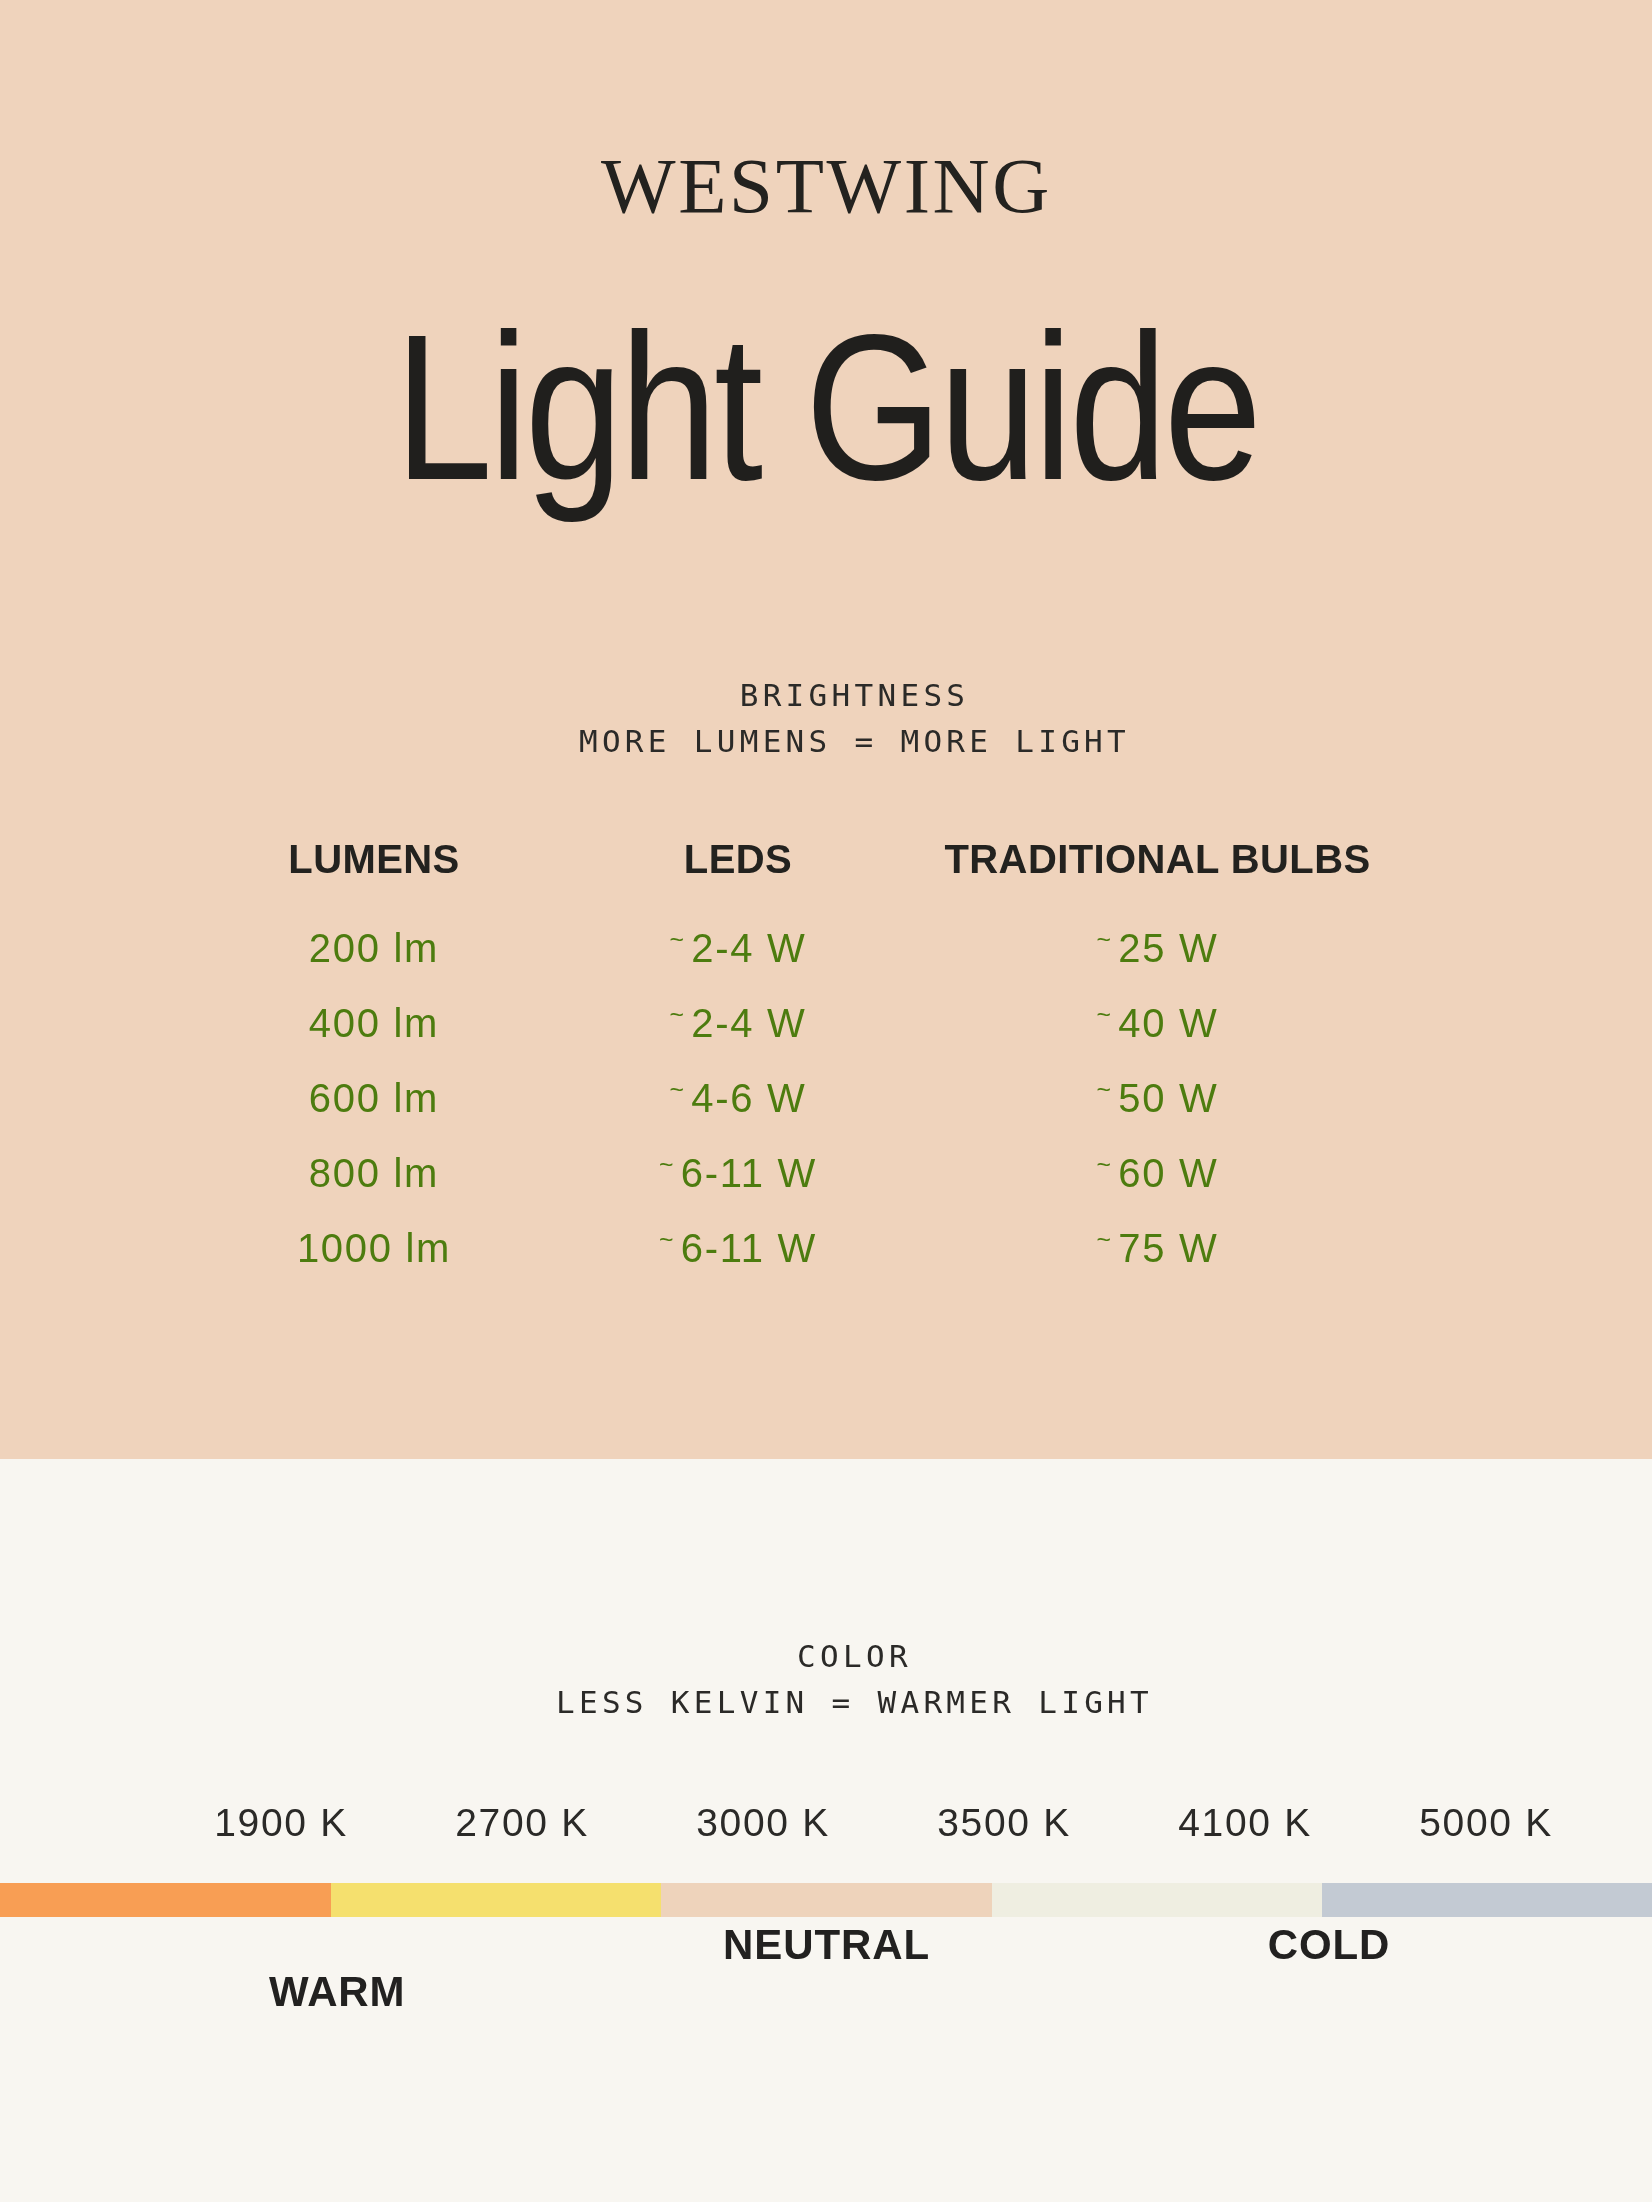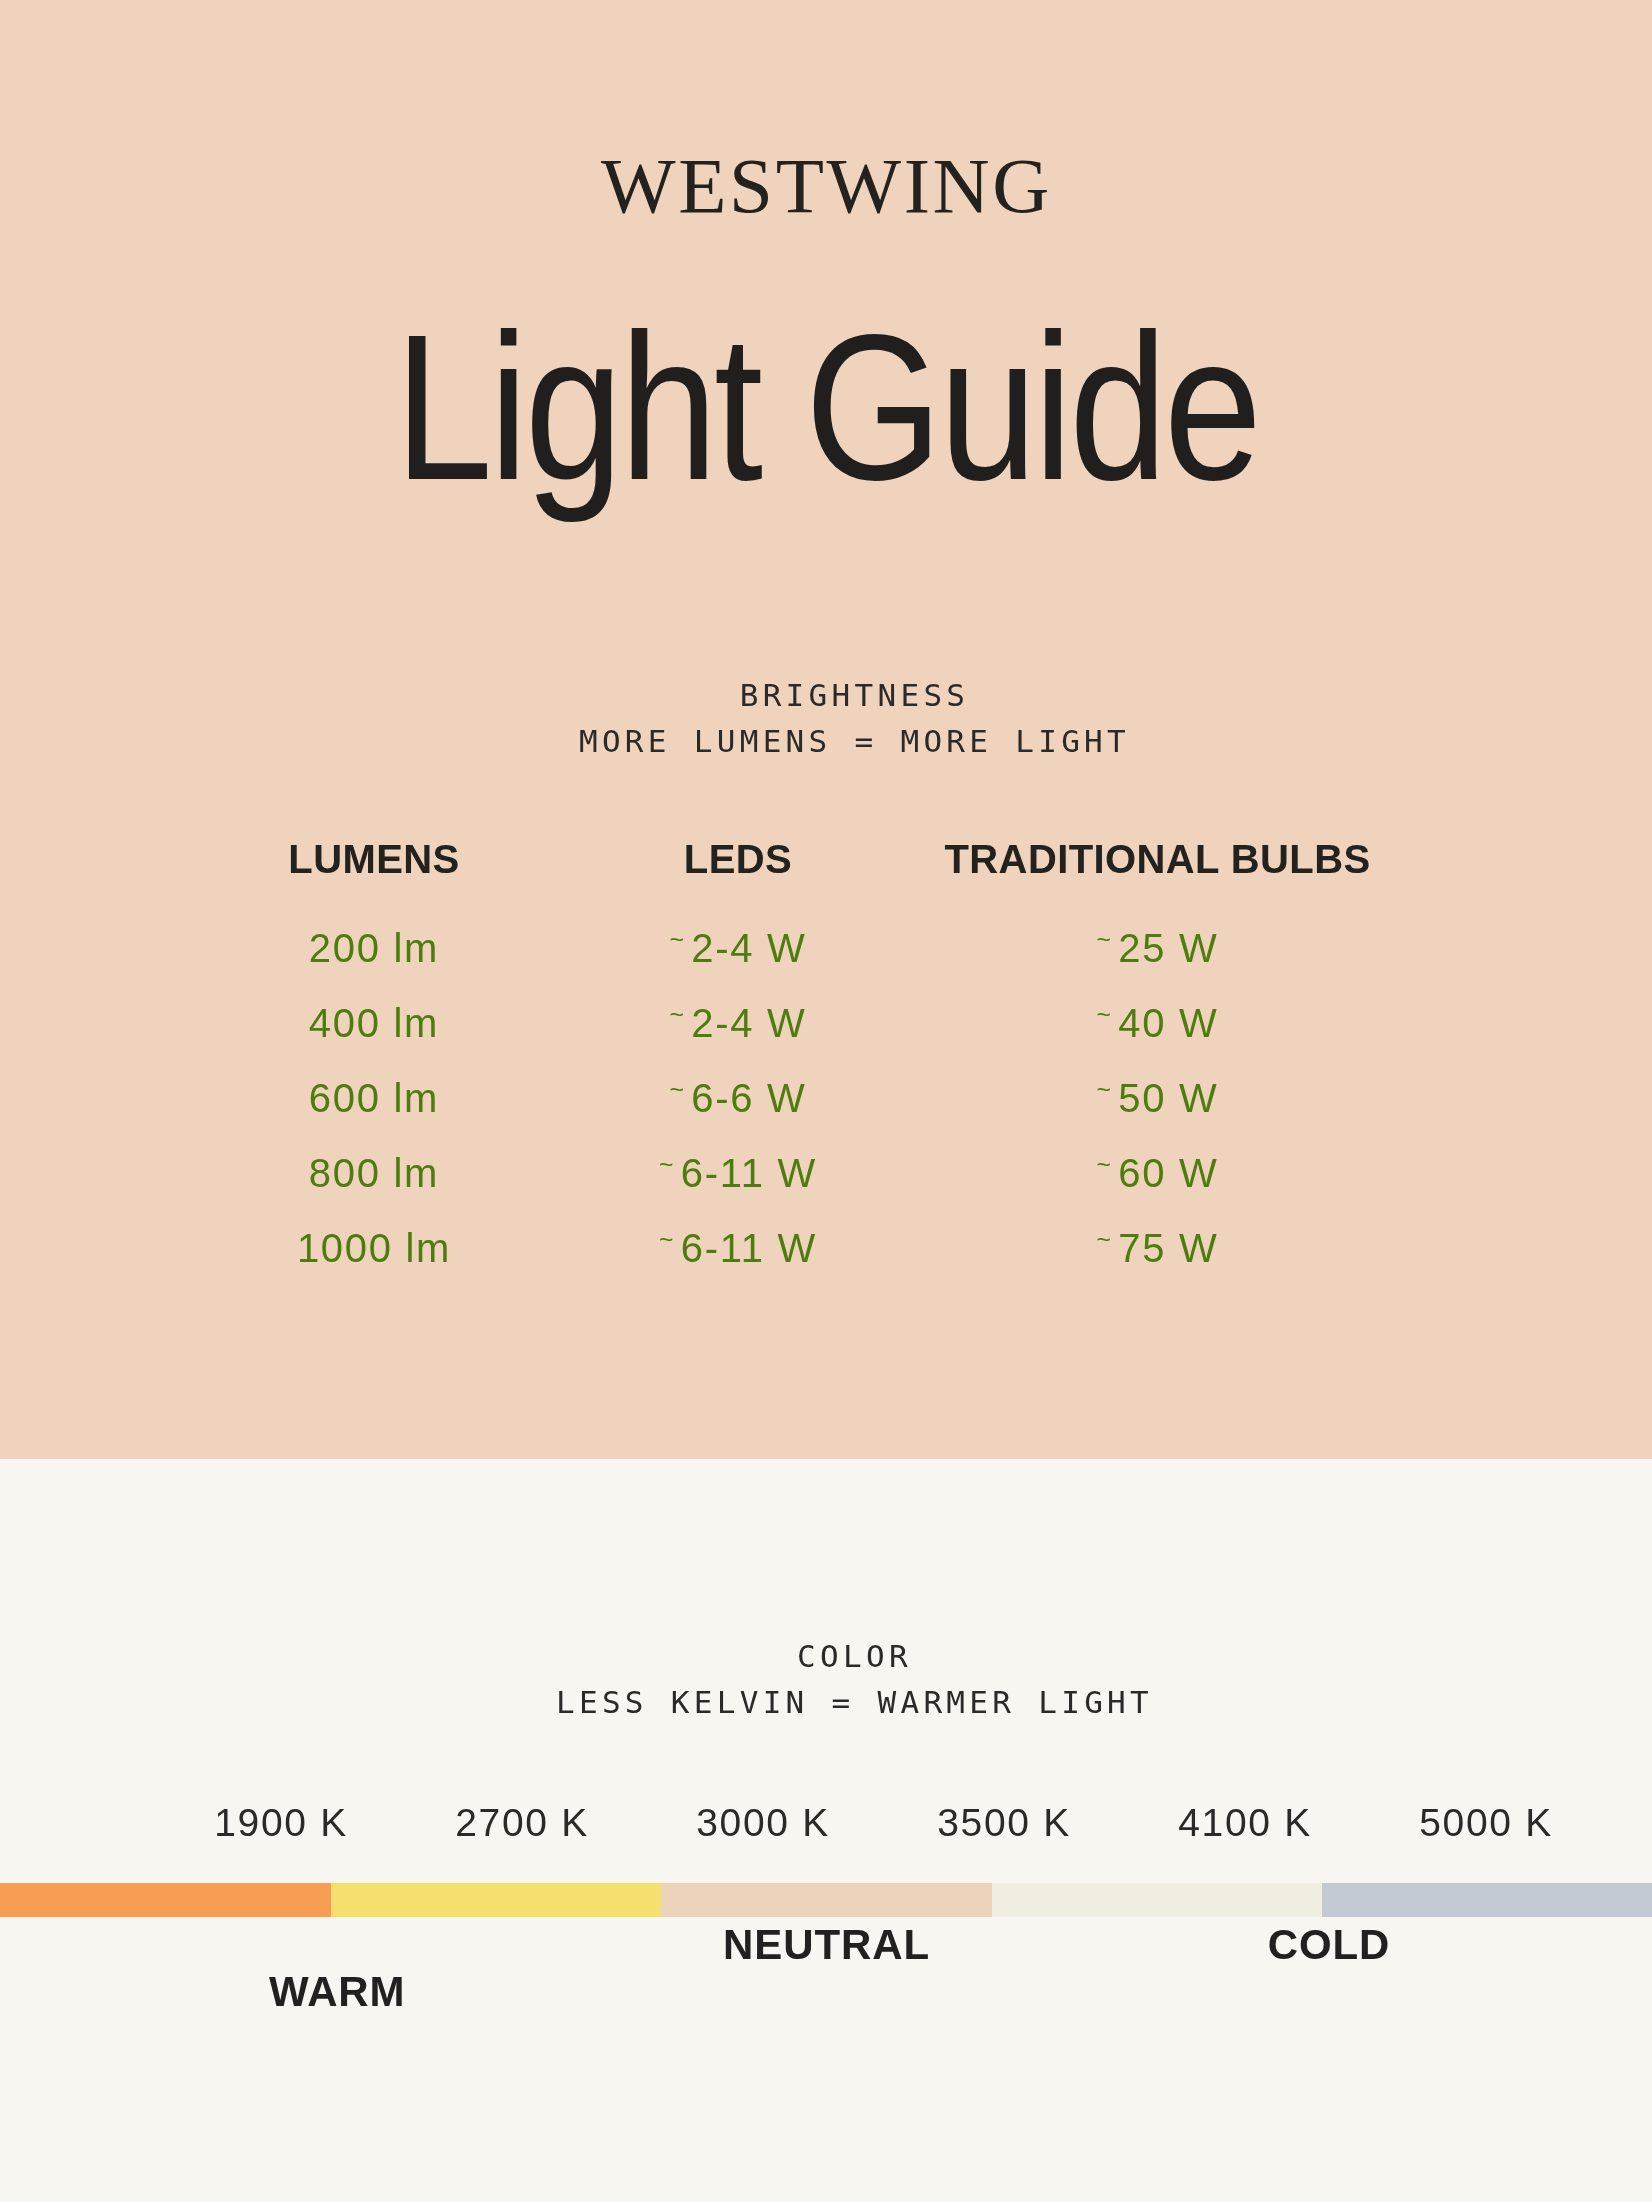--- a/index.html
+++ b/index.html
@@ -194,21 +194,21 @@
   </div>
 
   <div class="row">
     <span class="cell">400 lm</span>
     <span class="cell"><span class="tilde">~</span><span>2-4 W</span></span>
     <span class="cell"><span class="tilde">~</span><span>40 W</span></span>
   </div>
 
   <div class="row">
     <span class="cell">600 lm</span>
-    <span class="cell"><span class="tilde">~</span><span>6-6 W</span></span>
+    <span class="cell"><span class="tilde">~</span><span>4-6 W</span></span>
     <span class="cell"><span class="tilde">~</span><span>50 W</span></span>
   </div>
 
   <div class="row">
     <span class="cell">800 lm</span>
     <span class="cell"><span class="tilde">~</span><span>6-11 W</span></span>
     <span class="cell"><span class="tilde">~</span><span>60 W</span></span>
   </div>
 
   <div class="row">

